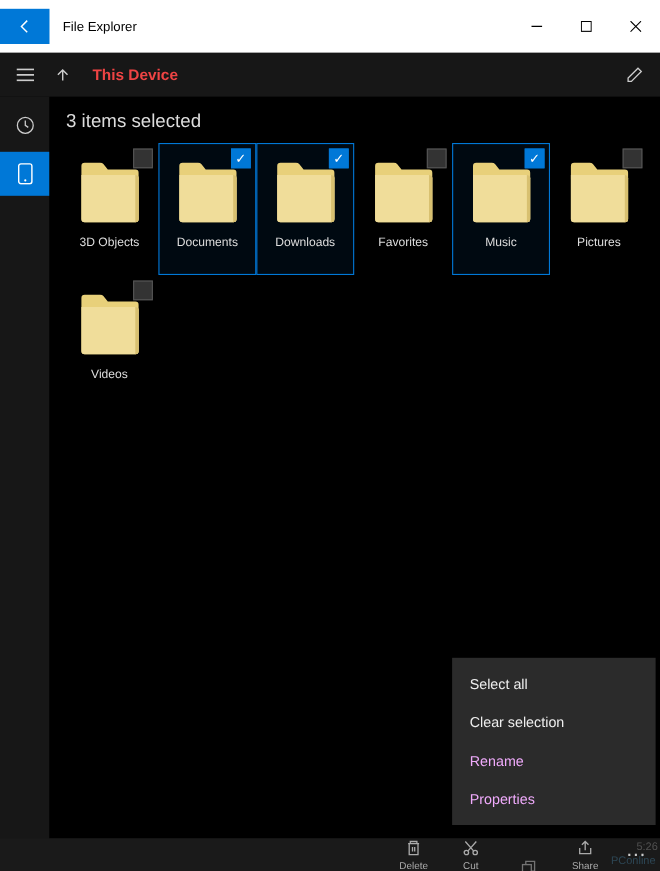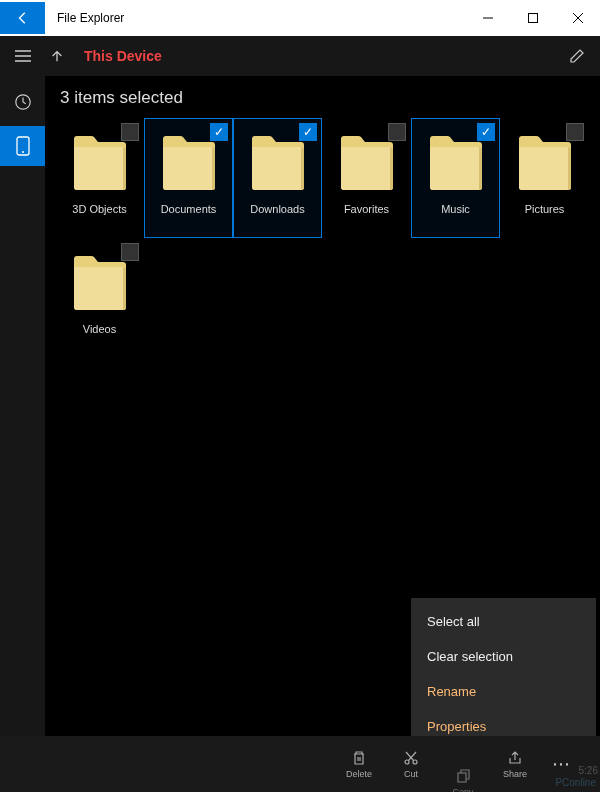--- a/index.html
+++ b/index.html
@@ -1,19 +1,19 @@
 <!DOCTYPE html>
 <html><head>
   <meta charset="utf-8">
   <style>
     * { margin: 0; padding: 0; box-sizing: border-box; font-family: "Segoe UI", sans-serif; }
     body { width: 600px; height: 792px; background: #000; overflow: hidden; position: relative; }
     
     
-    .titlebar { height: 36px; background: #fff; display: flex; align-items: center; }
+    .titlebar { height: 48px; background: #fff; display: flex; align-items: center; }
     .titlebar-back { width: 45px; height: 32px; background: #0078d7; display: flex; align-items: center; justify-content: center; color: #fff; cursor: pointer; }
     .titlebar-title { flex: 1; padding-left: 12px; font-size: 12px; color: #000; }
     .titlebar-controls { display: flex; }
     .titlebar-btn { width: 45px; height: 32px; display: flex; align-items: center; justify-content: center; color: #000; cursor: pointer; font-size: 10px; }
     
     
     .header { height: 40px; background: #171717; display: flex; align-items: center; padding: 0 8px; }
     .header-menu { width: 30px; height: 30px; display: flex; align-items: center; justify-content: center; color: #ccc; cursor: pointer; }
     .header-up { width: 30px; height: 30px; display: flex; align-items: center; justify-content: center; color: #ccc; cursor: pointer; margin-left: 4px; }
     .header-title { color: #ef4444; font-weight: 600; font-size: 14px; margin-left: 12px; }
@@ -35,24 +35,24 @@
     .folder-item { width: 89px; height: 120px; display: flex; flex-direction: column; align-items: center; justify-content: flex-start; position: relative; cursor: pointer; padding-top: 4px; border: 1px solid transparent; }
     .folder-item.selected { border: 1px solid #0078d7; background: rgba(0,120,215,0.08); }
     .folder-checkbox { position: absolute; top: 4px; right: 4px; width: 18px; height: 18px; background: #333; border: 1px solid #555; }
     .folder-item.selected .folder-checkbox { background: #0078d7; border-color: #0078d7; display: flex; align-items: center; justify-content: center; color: #fff; font-size: 12px; }
     .folder-icon { width: 60px; height: 68px; position: relative; margin-top: 4px; }
     .folder-name { color: #ddd; font-size: 11px; margin-top: 8px; text-align: center; }
     
     
     .context-menu { position: absolute; right: 4px; bottom: 42px; width: 185px; background: #2b2b2b; padding: 6px 0; box-shadow: 0 4px 12px rgba(0,0,0,0.5); margin-left: 31px; }
     .context-item { padding: 10px 16px; color: #eee; font-size: 13px; cursor: pointer; }
-    .context-item.disabled { color: #fdba74; }
-    
-    
-    .toolbar { position: absolute; bottom: 0; left: 0; right: 0; height: 56px; background: #1a1a1a; display: flex; align-items: center; justify-content: flex-end; padding-right: 19px; gap: 0; }
+    .context-item.disabled { color: #f0abfc; }
+    
+    
+    .toolbar { position: absolute; bottom: 0; left: 0; right: 0; height: 30px; background: #1a1a1a; display: flex; align-items: center; justify-content: flex-end; padding-right: 2px; gap: 0; }
     .toolbar-item { width: 52px; height: 42px; display: flex; flex-direction: column; align-items: center; justify-content: center; color: #aaa; cursor: pointer; gap: 2px; }
     .toolbar-item.active { color: #737373; margin-top: 35px; }
     .toolbar-icon { font-size: 16px; height: 18px; display: flex; align-items: center; justify-content: center; }
     .toolbar-label { font-size: 9px; }
     .toolbar-more { width: 40px; color: #ccc; font-size: 18px; display: flex; align-items: center; justify-content: center; cursor: pointer; height: 42px; }
     
     
     .watermark { position: absolute; bottom: 4px; right: 4px; font-size: 10px; color: rgba(100,200,255,0.25); pointer-events: none; }
     .clock { position: absolute; bottom: 16px; right: 2px; font-size: 10px; color: rgba(160,160,160,0.4); pointer-events: none; }
 

